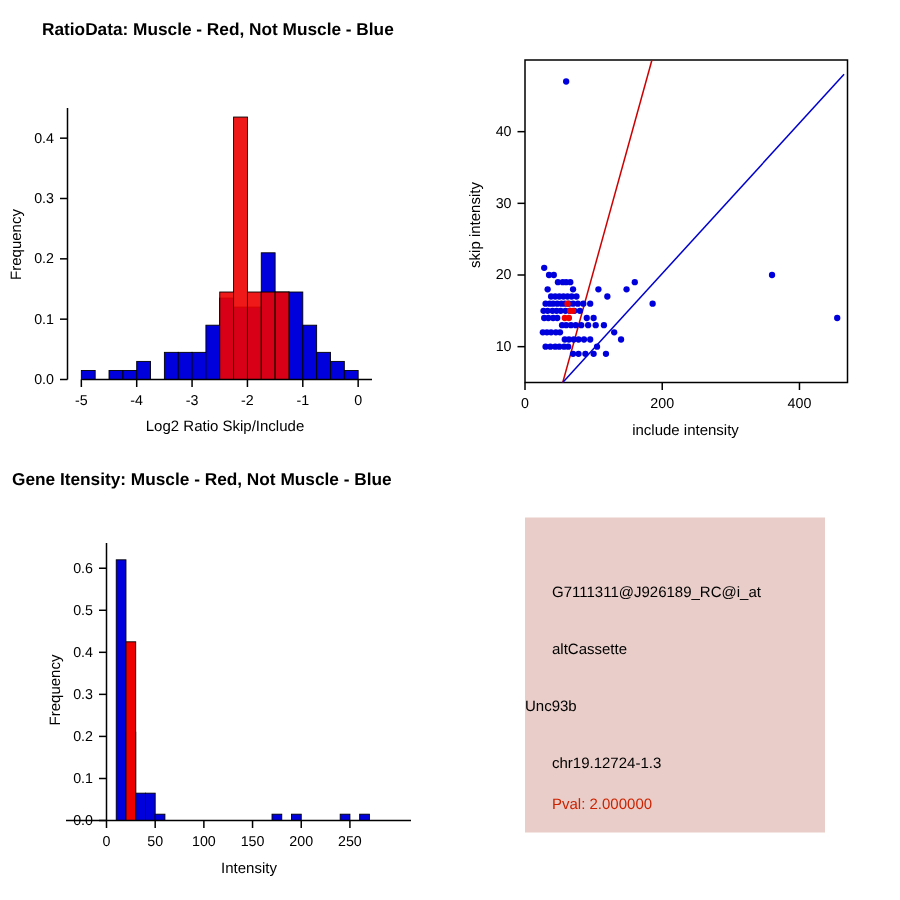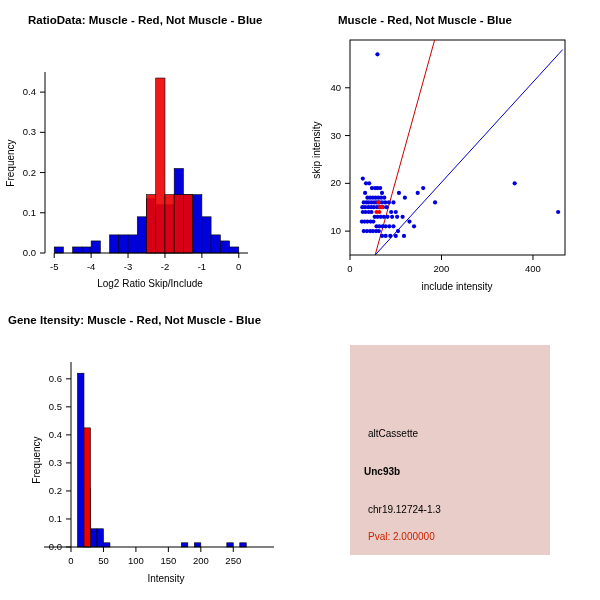--- a/index.html
+++ b/index.html
@@ -73,21 +73,20 @@
         <text x="36" y="125.33333333333334" text-anchor="end" class="tick">0.3</text>
         <line x1="40" y1="82.11111111111109" x2="45" y2="82.11111111111109" stroke="#000"></line>
         <text x="36" y="85.11111111111109" text-anchor="end" class="tick">0.4</text>
       </g>
     <text class="axlab" x="150" y="277" text-anchor="middle">Log2 Ratio Skip/Include</text>
     <text class="axlab" x="14" y="153" text-anchor="middle" transform="rotate(-90 14 153)">Frequency</text>
   </svg>
 </div>
 
 <div class="panel" style="left:300px;top:10px;width:300px;height:290px;">
-  <div class="ptitle" style="position:absolute;left:38px;top:4px;">Muscle - Red, Not Muscle - Blue</div>
   <svg width="300" height="290" viewBox="0 0 300 290">
     <rect x="50" y="30" width="215" height="215" fill="none" stroke="#000" stroke-width="1"></rect>
     <g id="sc-lines">
         <line x1="75.15957446808511" y1="245" x2="134.62765957446808" y2="30" stroke="#cc0000" stroke-width="1"></line>
         <line x1="75.15957446808511" y1="245" x2="262.7127659574468" y2="39.55555555555554" stroke="#0000cc" stroke-width="1"></line>
       </g>
     <g id="sc-points">
         <circle cx="77.44680851063829" cy="44.33333333333334" r="2.1" fill="#0000dd"></circle>
         <circle cx="62.808510638297875" cy="168.55555555555554" r="2.1" fill="#0000dd"></circle>
         <circle cx="66.01063829787233" cy="173.33333333333334" r="2.1" fill="#0000dd"></circle>
@@ -246,17 +245,18 @@
         <text x="36" y="99.84848484848484" text-anchor="end" class="tick">0.5</text>
         <line x1="40" y1="68.81818181818181" x2="45" y2="68.81818181818181" stroke="#000"></line>
         <text x="36" y="71.81818181818181" text-anchor="end" class="tick">0.6</text>
       </g>
     <text class="axlab" x="140" y="272" text-anchor="middle">Intensity</text>
     <text class="axlab" x="14" y="150" text-anchor="middle" transform="rotate(-90 14 150)">Frequency</text>
   </svg>
 </div>
 
 <div class="info-box" style="left:350px;top:345px;width:200px;height:210px;">
+  <div class="info-line" style="position:absolute;left:18px;top:45px;">G7111311@J926189_RC@i_at</div>
   <div class="info-line" style="position:absolute;left:18px;top:83px;">altCassette</div>
-  <div class="info-line" style="position:absolute;left:14px;top:121px;font-weight:bold;">Unc93b</div>
+  <div class="info-line" style="position:absolute;left:0;top:121px;">Unc93b</div>
   <div class="info-line" style="position:absolute;left:18px;top:159px;text-align:right;">chr19.12724-1.3</div>
   <div class="info-line pval" style="position:absolute;left:18px;top:186px;">Pval: 2.000000</div>
 </div>
 
 </body></html>

